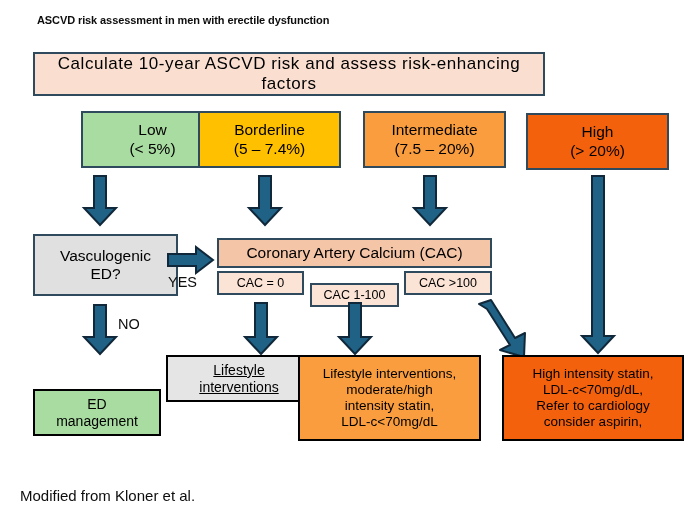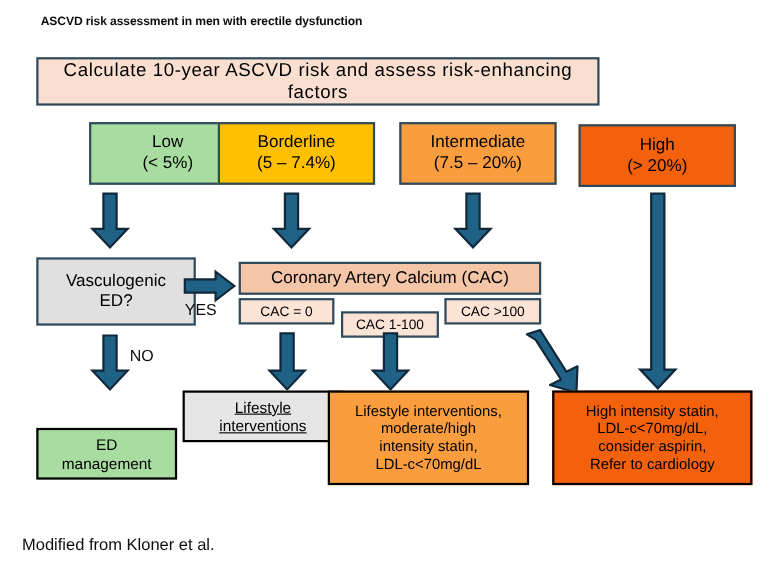--- a/index.html
+++ b/index.html
@@ -198,20 +198,20 @@
       <span style="display:block">moderate/high</span>
       <span style="display:block">intensity statin,</span>
       <span style="display:block">LDL-c&lt;70mg/dL</span>
     </div>
   </div>
 
   <div class="box outcome" style="left:502px; top:355px; width:182px; height:86px; background:#f4610d;">
     <div>
       <span style="display:block">High intensity statin,</span>
       <span style="display:block">LDL-c&lt;70mg/dL,</span>
+      <span style="display:block">Refer to cardiology</span>
       <span style="display:block">consider aspirin,</span>
-      <span style="display:block">Refer to cardiology</span>
     </div>
   </div>
 
   <div class="footnote" style="left:20px; top:487px;">Modified from Kloner et al.</div>
 
 </div>
 
 </body></html>

